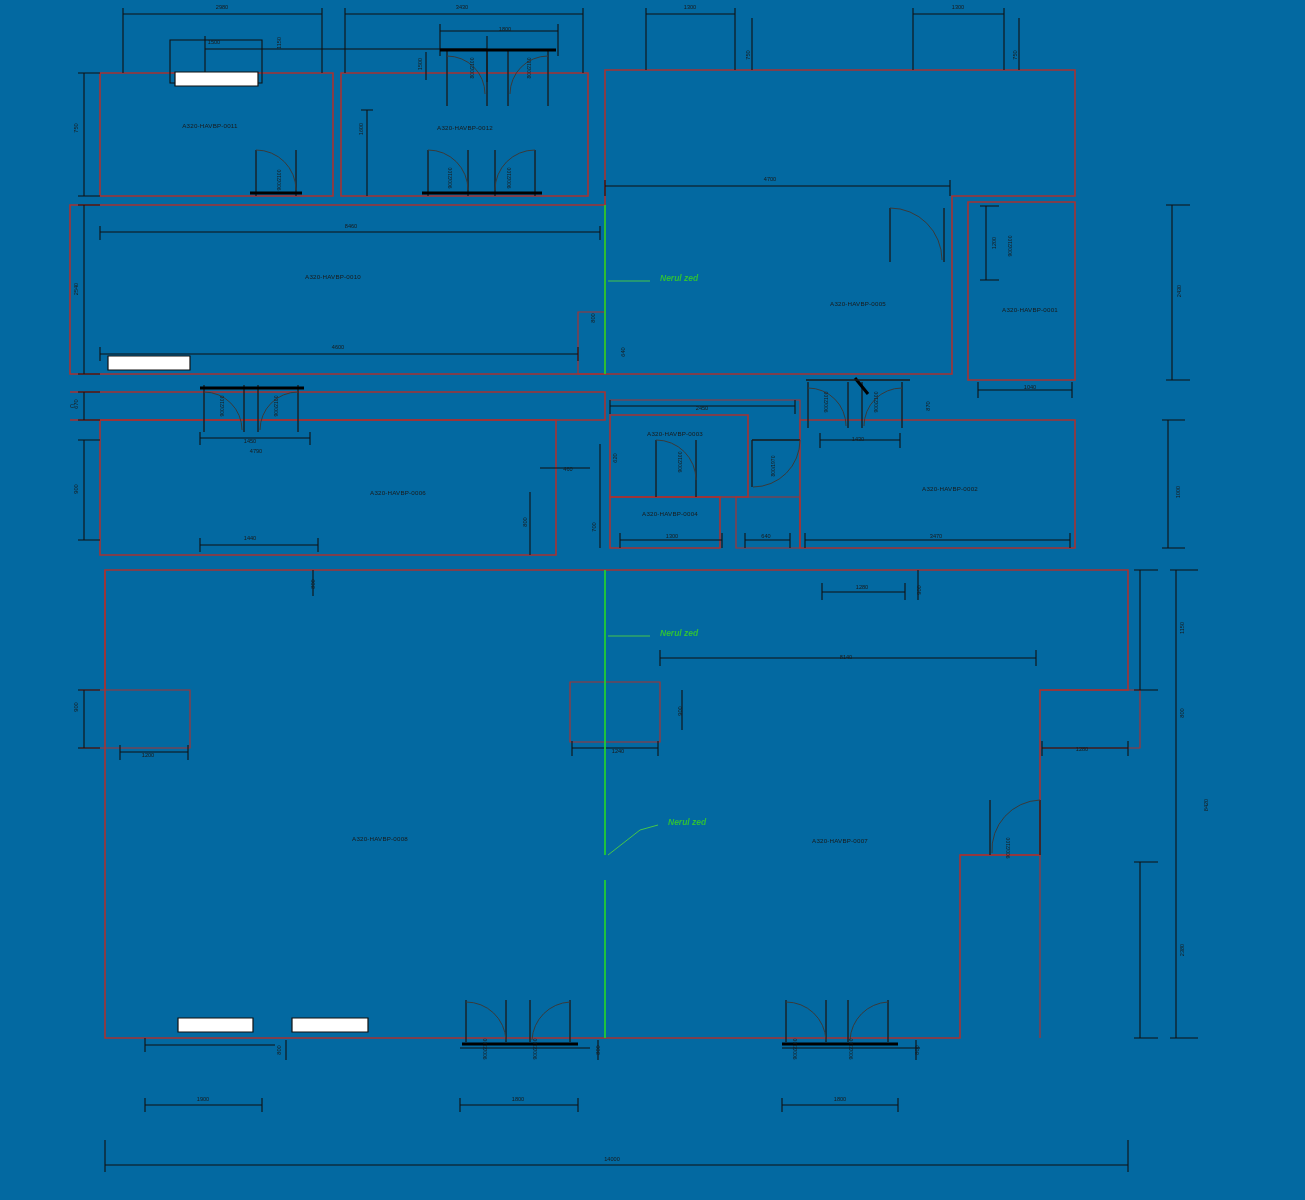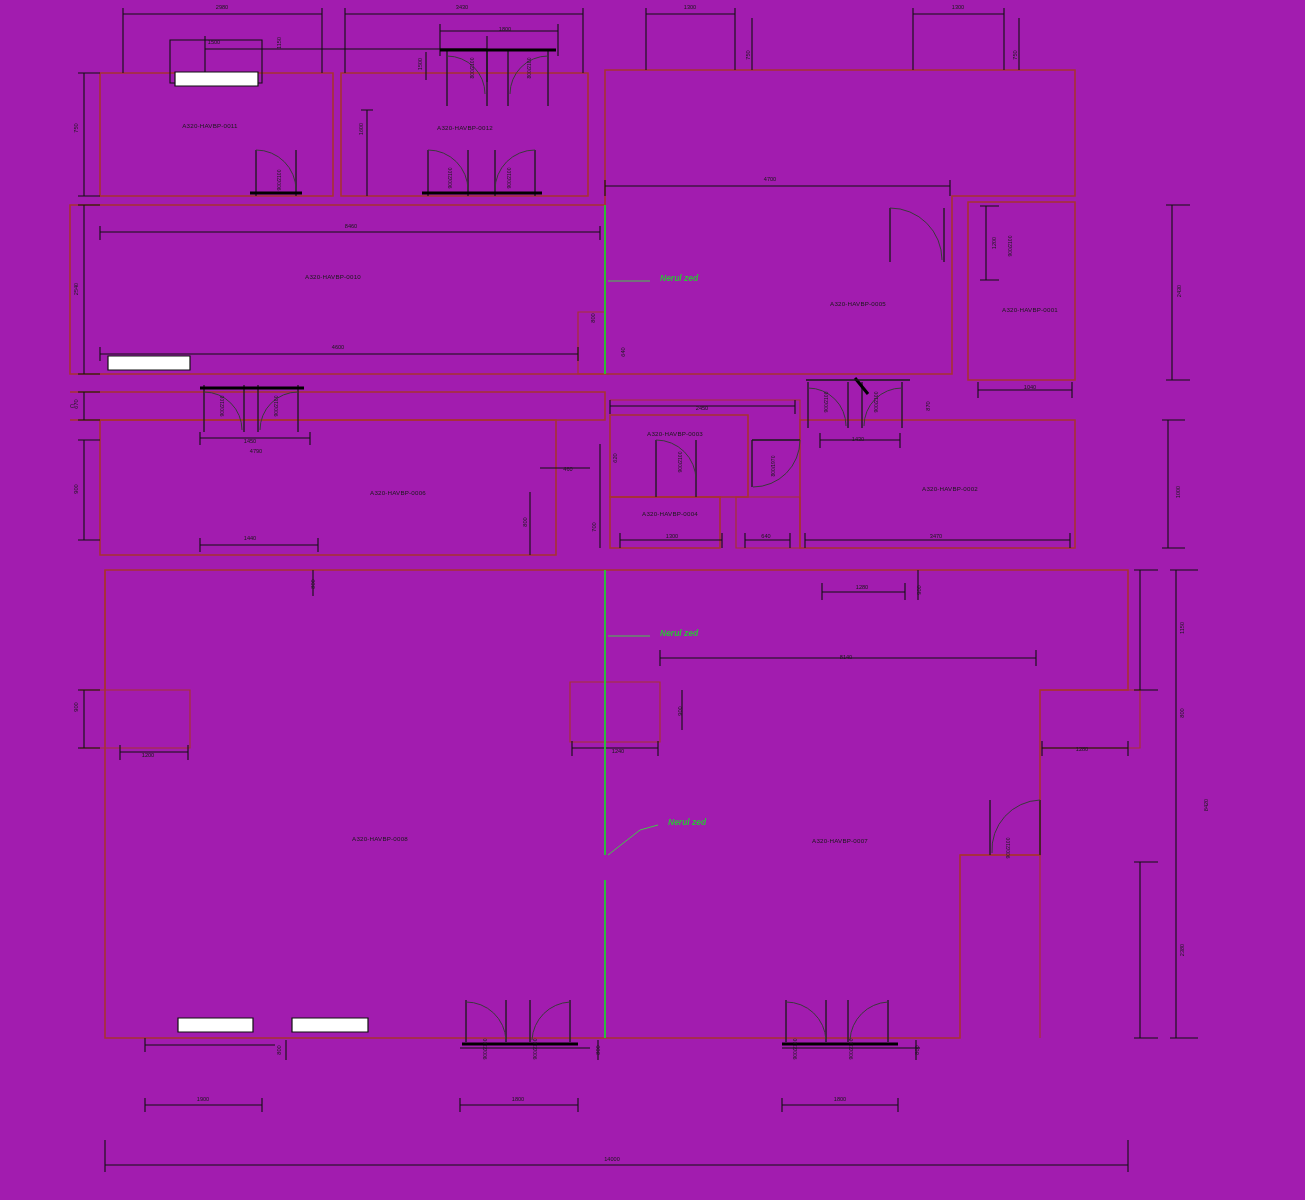--- a/index.html
+++ b/index.html
@@ -1,17 +1,17 @@
 <!DOCTYPE html>
 <html><head>
 <meta charset="utf-8">
 <style>
   html,body{margin:0;padding:0;background:#ffffff;}
   body{width:1305px;height:1200px;font-family:"Liberation Sans",sans-serif;overflow:hidden;}
-  #stage{position:relative;width:1305px;height:1200px;background:#a21caf;}
+  #stage{position:relative;width:1305px;height:1200px;background:#0369a1;}
   svg{display:block;}
   .wall{stroke:#a83232;stroke-width:1.6;fill:none;}
   .wallthin{stroke:#a83232;stroke-width:1.2;fill:none;}
   .dim{stroke:#111111;stroke-width:1.1;fill:none;}
   .door{stroke:#1a1a1a;stroke-width:1.3;fill:none;}
   .arc{stroke:#3a3a3a;stroke-width:1.0;fill:none;}
   .green{stroke:#22cc33;stroke-width:1.8;fill:none;}
   .leader{stroke:#46c64a;stroke-width:1.0;fill:none;}
   .fixture{stroke:#111;stroke-width:1.2;fill:#fff;}
   .thick{stroke:#000;stroke-width:3;fill:none;}

